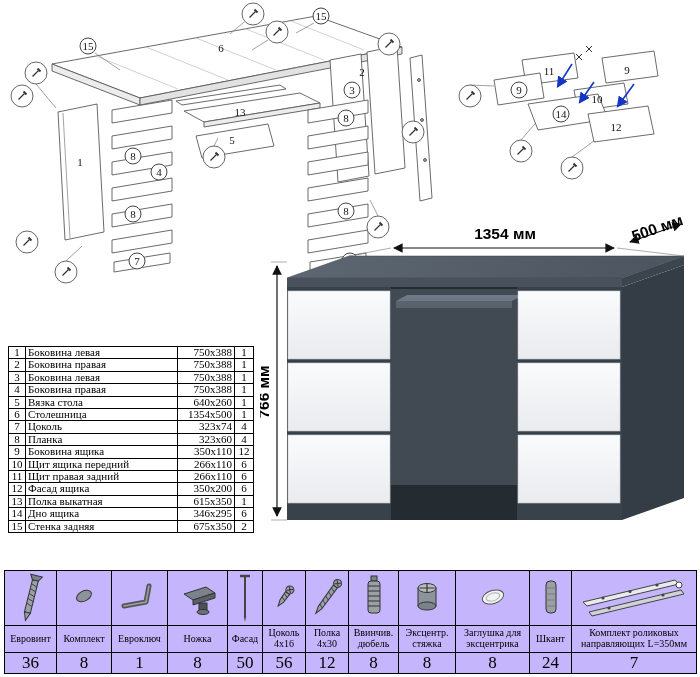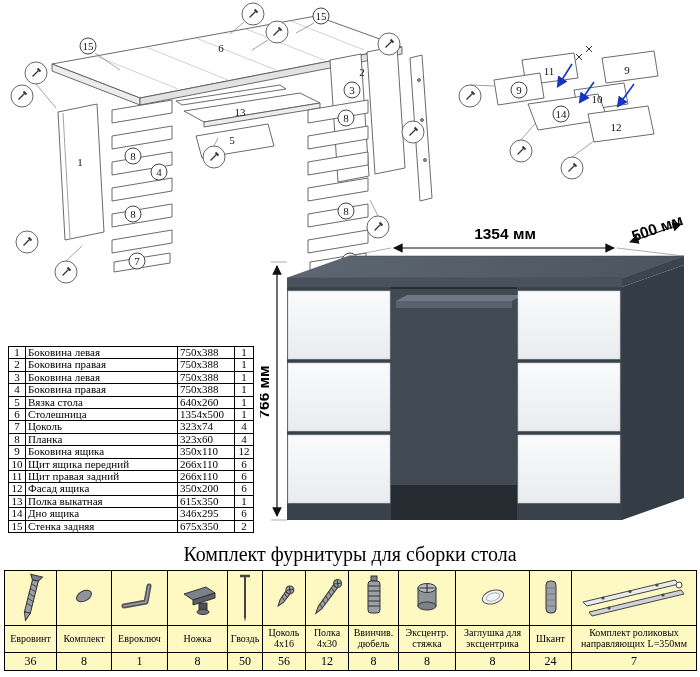--- a/index.html
+++ b/index.html
@@ -8,29 +8,29 @@
   .exploded{position:absolute;left:0;top:0;width:700px;height:312px}
   .exploded svg{position:absolute;left:0;top:0}
   .overlay{position:absolute;left:0;top:0;width:700px;height:312px}
   .callout{position:absolute;transform:translate(-50%,-50%);font-size:11px;line-height:1;color:#111;white-space:nowrap}
   .callout.circ{width:17px;height:17px;border:1px solid #444;border-radius:50%;background:#fff;display:flex;align-items:center;justify-content:center}
   .render{position:absolute;left:260px;top:215px}
   .parts{position:absolute;left:8px;top:346px;border-collapse:collapse;background:#fff}
   .parts td{border:1px solid #000;font-size:11px;line-height:11.4px;height:11.4px;padding:0 2px;white-space:nowrap}
   td.c-num{width:17px;text-align:center;padding:0}
   td.c-name{width:152px}
-  td.c-size{width:57px;text-align:left}
+  td.c-size{width:57px;text-align:right}
   td.c-qty{width:19px;text-align:center;padding:0}
   .hw-title{position:absolute;left:0;top:543px;width:100%;text-align:center;font-size:20px}
-  .hw{position:absolute;left:4px;top:570px;border-collapse:collapse;background:#fef9c3}
+  .hw{position:absolute;left:4px;top:570px;border-collapse:collapse;background:#c4b5fd}
   .hw td{border:1px solid #000;text-align:center;vertical-align:middle}
   .hw-icon-cell{height:55px;padding:1px}
   .hw-icon-cell svg{display:block;margin:0 auto}
   .hw-name-cell{height:27px;font-size:10px;line-height:1.08;padding:1px}
-  .hw-qty-cell{height:18px;font-size:12px}
+  .hw-qty-cell{height:18px;font-size:17px}
 </style>
 </head>
 <body>
 
 <div class="page">
 
   <div class="exploded">
     <svg width="700" height="312" viewBox="0 0 700 312">
       <defs>
         <g id="scr">
@@ -316,21 +316,20 @@
         </tr>
         <tr>
           <td class="c-num">15</td>
           <td class="c-name">Стенка задняя</td>
           <td class="c-size">675x350</td>
           <td class="c-qty">2</td>
         </tr>
       </tbody>
   </table>
 
-  <div class="hw-title">Комплект фурнитуры для сборки стола</div>
   <table class="hw">
     <tbody>
       <tr>
           <td class="hw-icon-cell" style="width: 52px;">
             <svg width="40" height="52" viewBox="0 0 40 52">
               <g transform="rotate(14 20 26)">
                 <path d="M14,3 h12 l-3,5 h-6 z" fill="#7c828a" stroke="#333"></path>
                 <rect x="17" y="8" width="6" height="33" fill="#9aa0a6" stroke="#333"></rect>
                 <path d="M17,12 l6,2 M17,17 l6,2 M17,22 l6,2 M17,27 l6,2 M17,32 l6,2" stroke="#333" stroke-width="0.8"></path>
                 <path d="M17,41 h6 l-3,8 z" fill="#9aa0a6" stroke="#333"></path>
@@ -421,21 +420,21 @@
               <circle cx="88" cy="23" r="1.6" fill="#444"></circle>
               <circle cx="104" cy="13" r="3" fill="#fff" stroke="#444"></circle>
             </svg>
           </td>
         </tr>
       <tr>
           <td class="hw-name-cell">Евровинт</td>
           <td class="hw-name-cell">Комплект</td>
           <td class="hw-name-cell">Евроключ</td>
           <td class="hw-name-cell">Ножка</td>
-          <td class="hw-name-cell">Гвоздь</td>
+          <td class="hw-name-cell">Фасад</td>
           <td class="hw-name-cell">Цоколь 4x16</td>
           <td class="hw-name-cell">Полка 4x30</td>
           <td class="hw-name-cell">Ввинчив. дюбель</td>
           <td class="hw-name-cell">Эксцентр. стяжка</td>
           <td class="hw-name-cell">Заглушка для эксцентрика</td>
           <td class="hw-name-cell">Шкант</td>
           <td class="hw-name-cell">Комплект роликовых направляющих L=350мм</td>
         </tr>
       <tr>
           <td class="hw-qty-cell">36</td>

